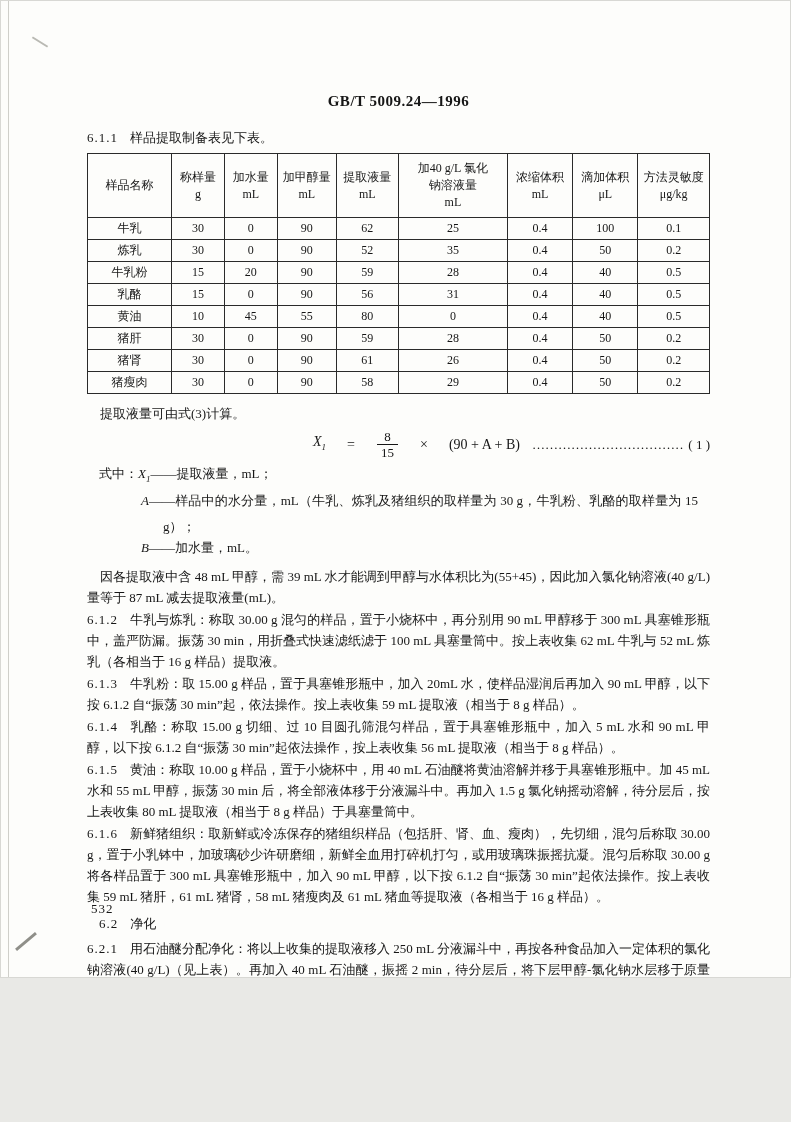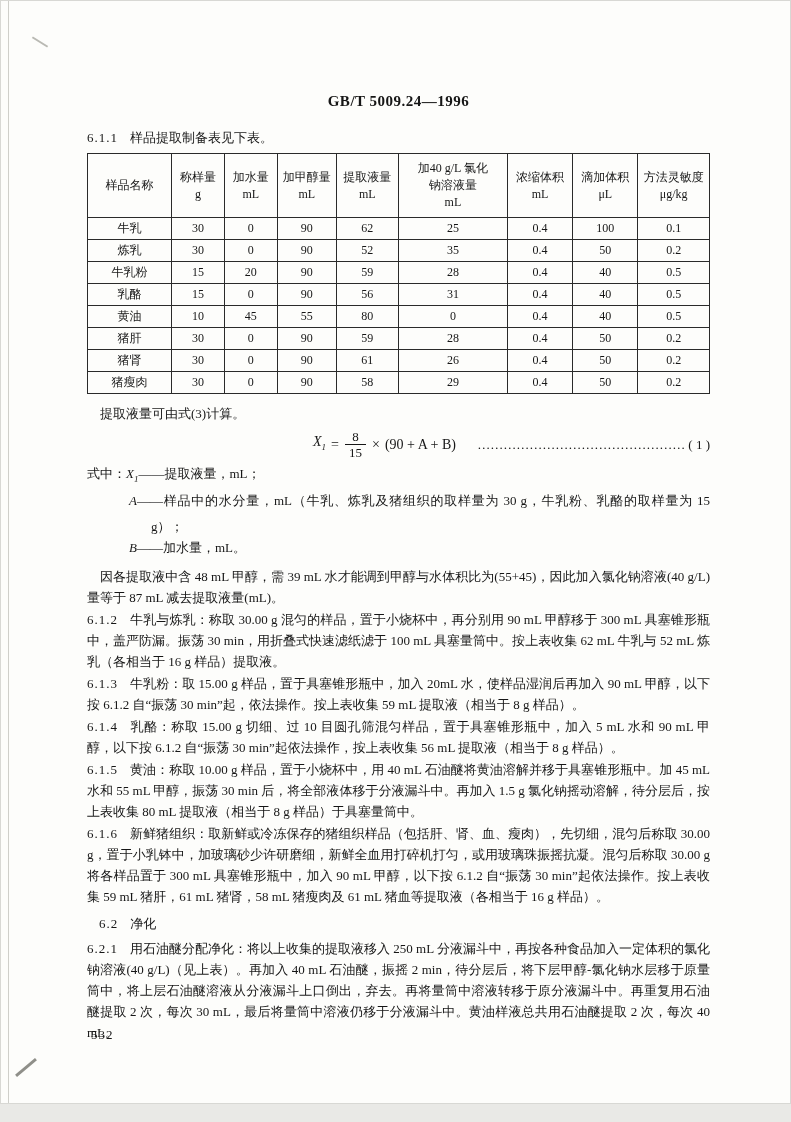--- a/index.html
+++ b/index.html
@@ -1,18 +1,18 @@
 <!DOCTYPE html>
 <html><head>
 <meta charset="utf-8">
 <style>
   * { box-sizing: border-box; }
   html, body { margin: 0; padding: 0; background: #e9e9e6; }
   .page {
-    width: 791px; height: 1104px; margin: 0 auto;
+    width: 791px; height: 978px; margin: 0 auto;
     background: #fdfdfb;
     position: relative; overflow: hidden;
     font-family: "Liberation Serif", "DejaVu Serif", serif;
     color: #161616;
     padding: 90px 80px 0 86px;
     font-size: 13px;
     line-height: 21px;
     border: 1px solid #d8d8d4;
   }
   .page::before { content: ""; position: absolute; left: 7px; top: 0; bottom: 0; width: 1px; background: #cfcfca; }
@@ -28,30 +28,30 @@
   .sec-para { margin-top: 1px; }
   .heading-para { margin: 6px 12px 4px; }
 
   .table-wrap { margin: 5px 0 9px; }
   table.sample-table { border-collapse: collapse; width: 100%; table-layout: fixed; border: 1.5px solid #2a2a2a; }
   .sample-table th, .sample-table td { border: 1px solid #2a2a2a; text-align: center; vertical-align: middle; font-weight: normal; }
   .sample-table thead th { font-size: 12px; line-height: 17px; padding: 4px 1px; height: 64px; }
   .sample-table tbody td { font-size: 12px; padding: 0 2px; height: 19px; }
 
   .formula-line { display: flex; align-items: center; margin: 5px 0 3px; padding-left: 226px; }
-  .formula-expr { display: inline-flex; align-items: center; gap: 5px; font-size: 14px; white-space: nowrap; }
+  .formula-expr { display: inline-flex; align-items: center; gap: 21px; font-size: 14px; white-space: nowrap; }
   .var { font-style: italic; }
   sub { font-size: 9px; }
   .frac { display: inline-block; text-align: center; vertical-align: middle; margin: 0 1px; font-size: 13px; }
   .frac-num { display: block; border-bottom: 1px solid #161616; padding: 0 4px; line-height: 15px; }
   .frac-den { display: block; padding: 0 4px; line-height: 15px; }
   .formula-dots { flex: 1; overflow: hidden; white-space: nowrap; text-align: right; margin: 0 3px 0 12px; }
   .formula-number { white-space: nowrap; }
 
-  .defs { margin: 1px 0 2px; }
+  .defs { margin: 1px 12px 2px; }
   .def-item { padding-left: 64px; text-indent: -22px; }
 
   .note { font-size: 11.5px; line-height: 18px; margin: 2px 0 5px; text-indent: 1em; }
 
   .page-number { position: absolute; left: 90px; bottom: 58px; font-size: 13px; letter-spacing: 1px; }
 </style>
 </head>
 <body>
 
 <div class="page">

